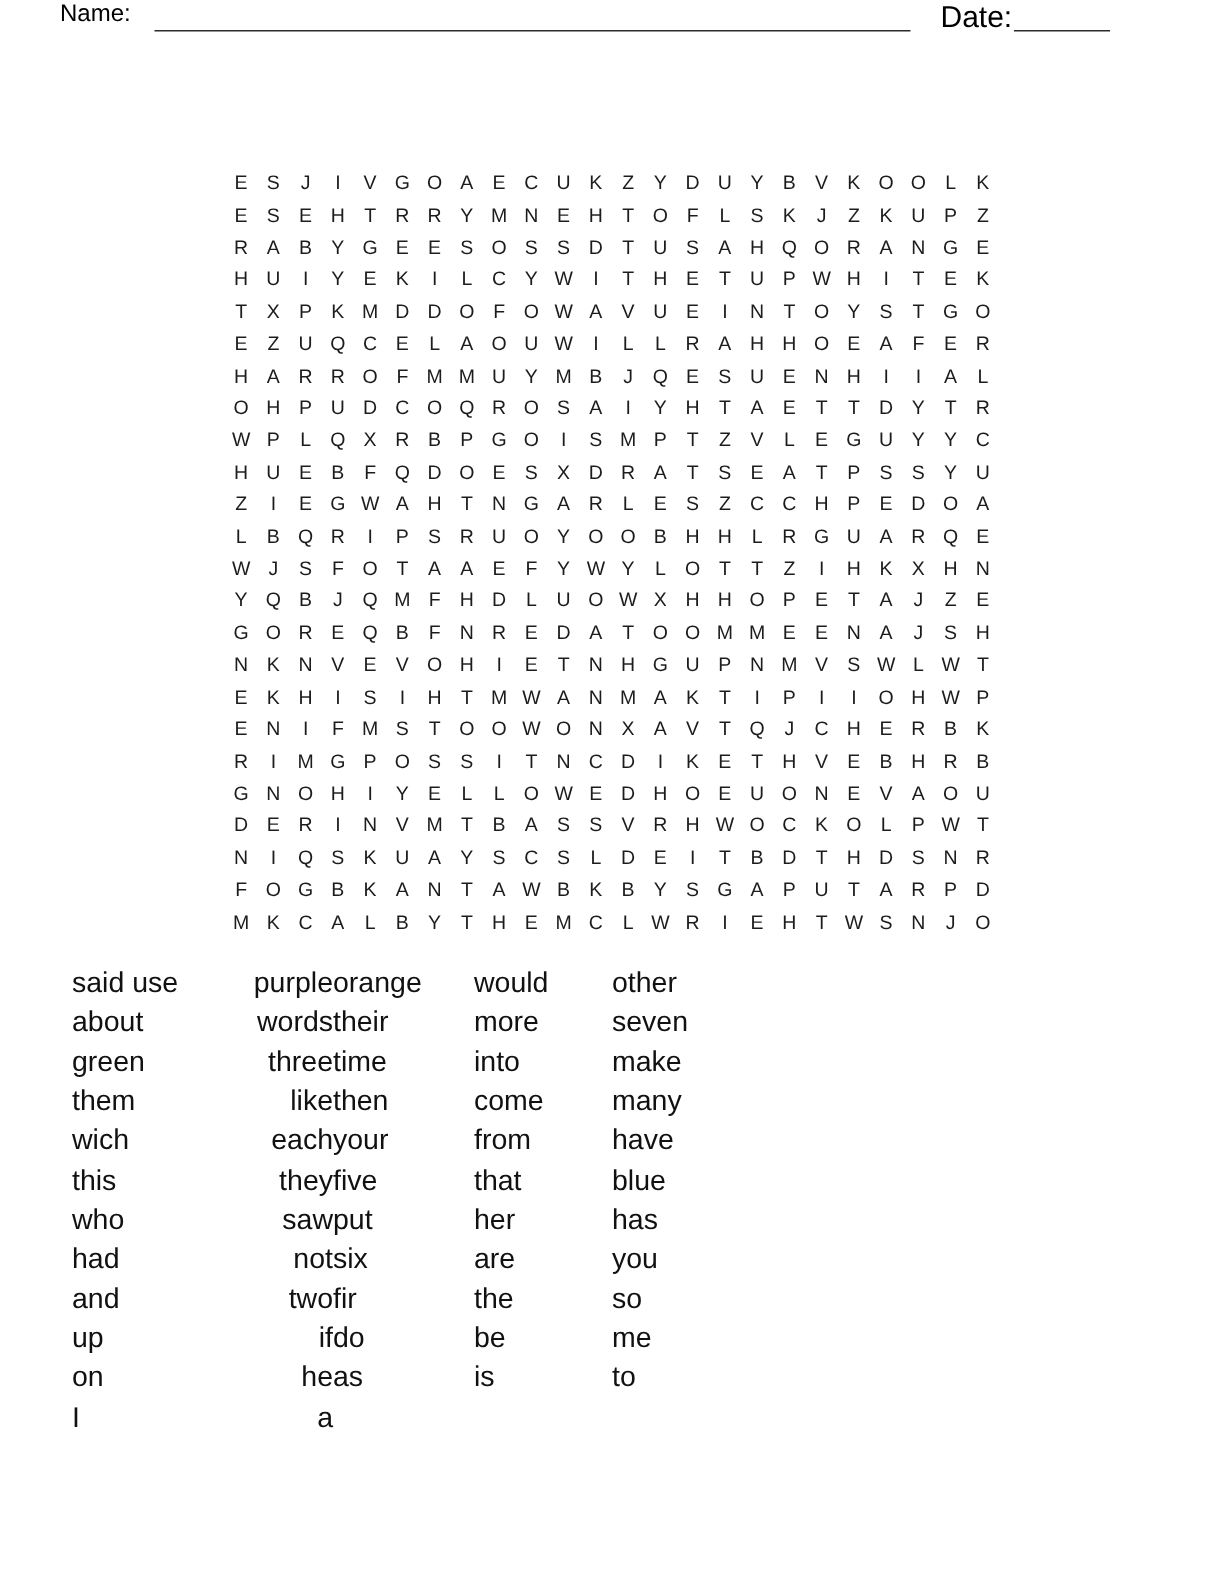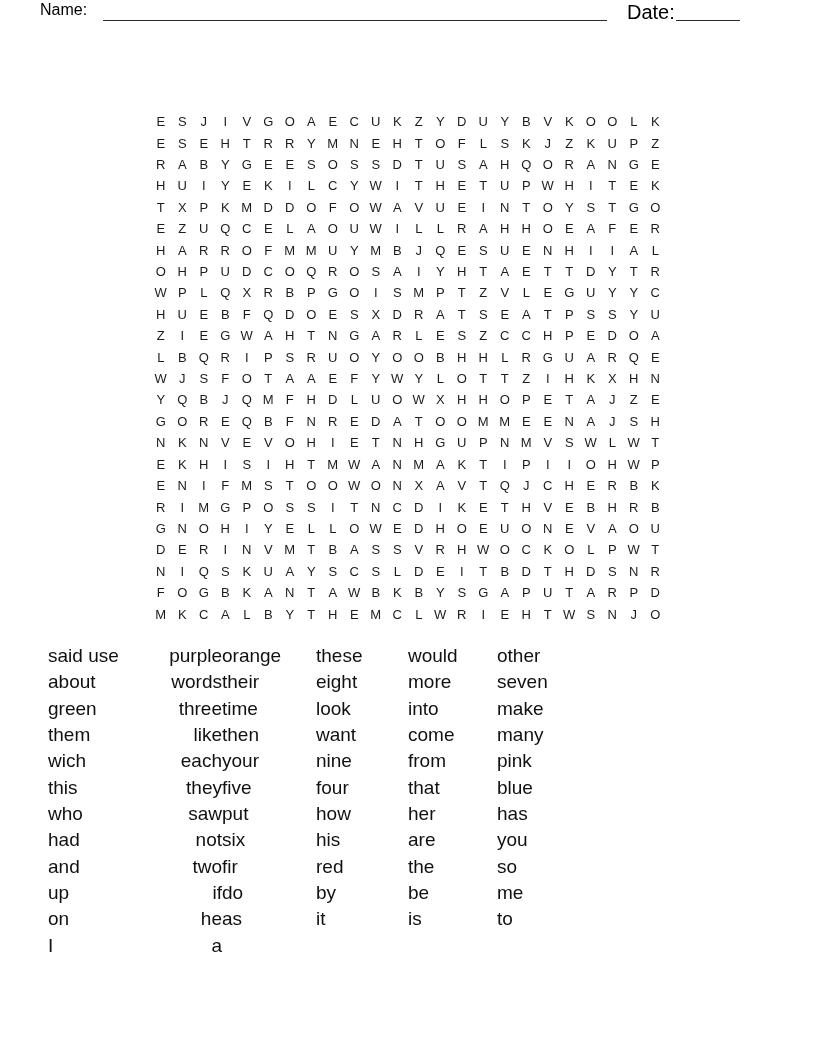--- a/index.html
+++ b/index.html
@@ -710,51 +710,38 @@
         <div class="word">then</div>
         <div class="word">your</div>
         <div class="word">five</div>
         <div class="word">put</div>
         <div class="word">six</div>
         <div class="word">fir</div>
         <div class="word">do</div>
         <div class="word">as</div>
       </div>
       <div class="word-col">
-        <div class="word">these</div>
-        <div class="word">eight</div>
-        <div class="word">look</div>
-        <div class="word">want</div>
-        <div class="word">nine</div>
-        <div class="word">four</div>
-        <div class="word">how</div>
-        <div class="word">his</div>
-        <div class="word">red</div>
-        <div class="word">by</div>
-        <div class="word">it</div>
-      </div>
-      <div class="word-col">
         <div class="word">would</div>
         <div class="word">more</div>
         <div class="word">into</div>
         <div class="word">come</div>
         <div class="word">from</div>
         <div class="word">that</div>
         <div class="word">her</div>
         <div class="word">are</div>
         <div class="word">the</div>
         <div class="word">be</div>
         <div class="word">is</div>
       </div>
       <div class="word-col">
         <div class="word">other</div>
         <div class="word">seven</div>
         <div class="word">make</div>
         <div class="word">many</div>
-        <div class="word">pink</div>
+        <div class="word">have</div>
         <div class="word">blue</div>
         <div class="word">has</div>
         <div class="word">you</div>
         <div class="word">so</div>
         <div class="word">me</div>
         <div class="word">to</div>
       </div>
     </div>
 
 </div>

